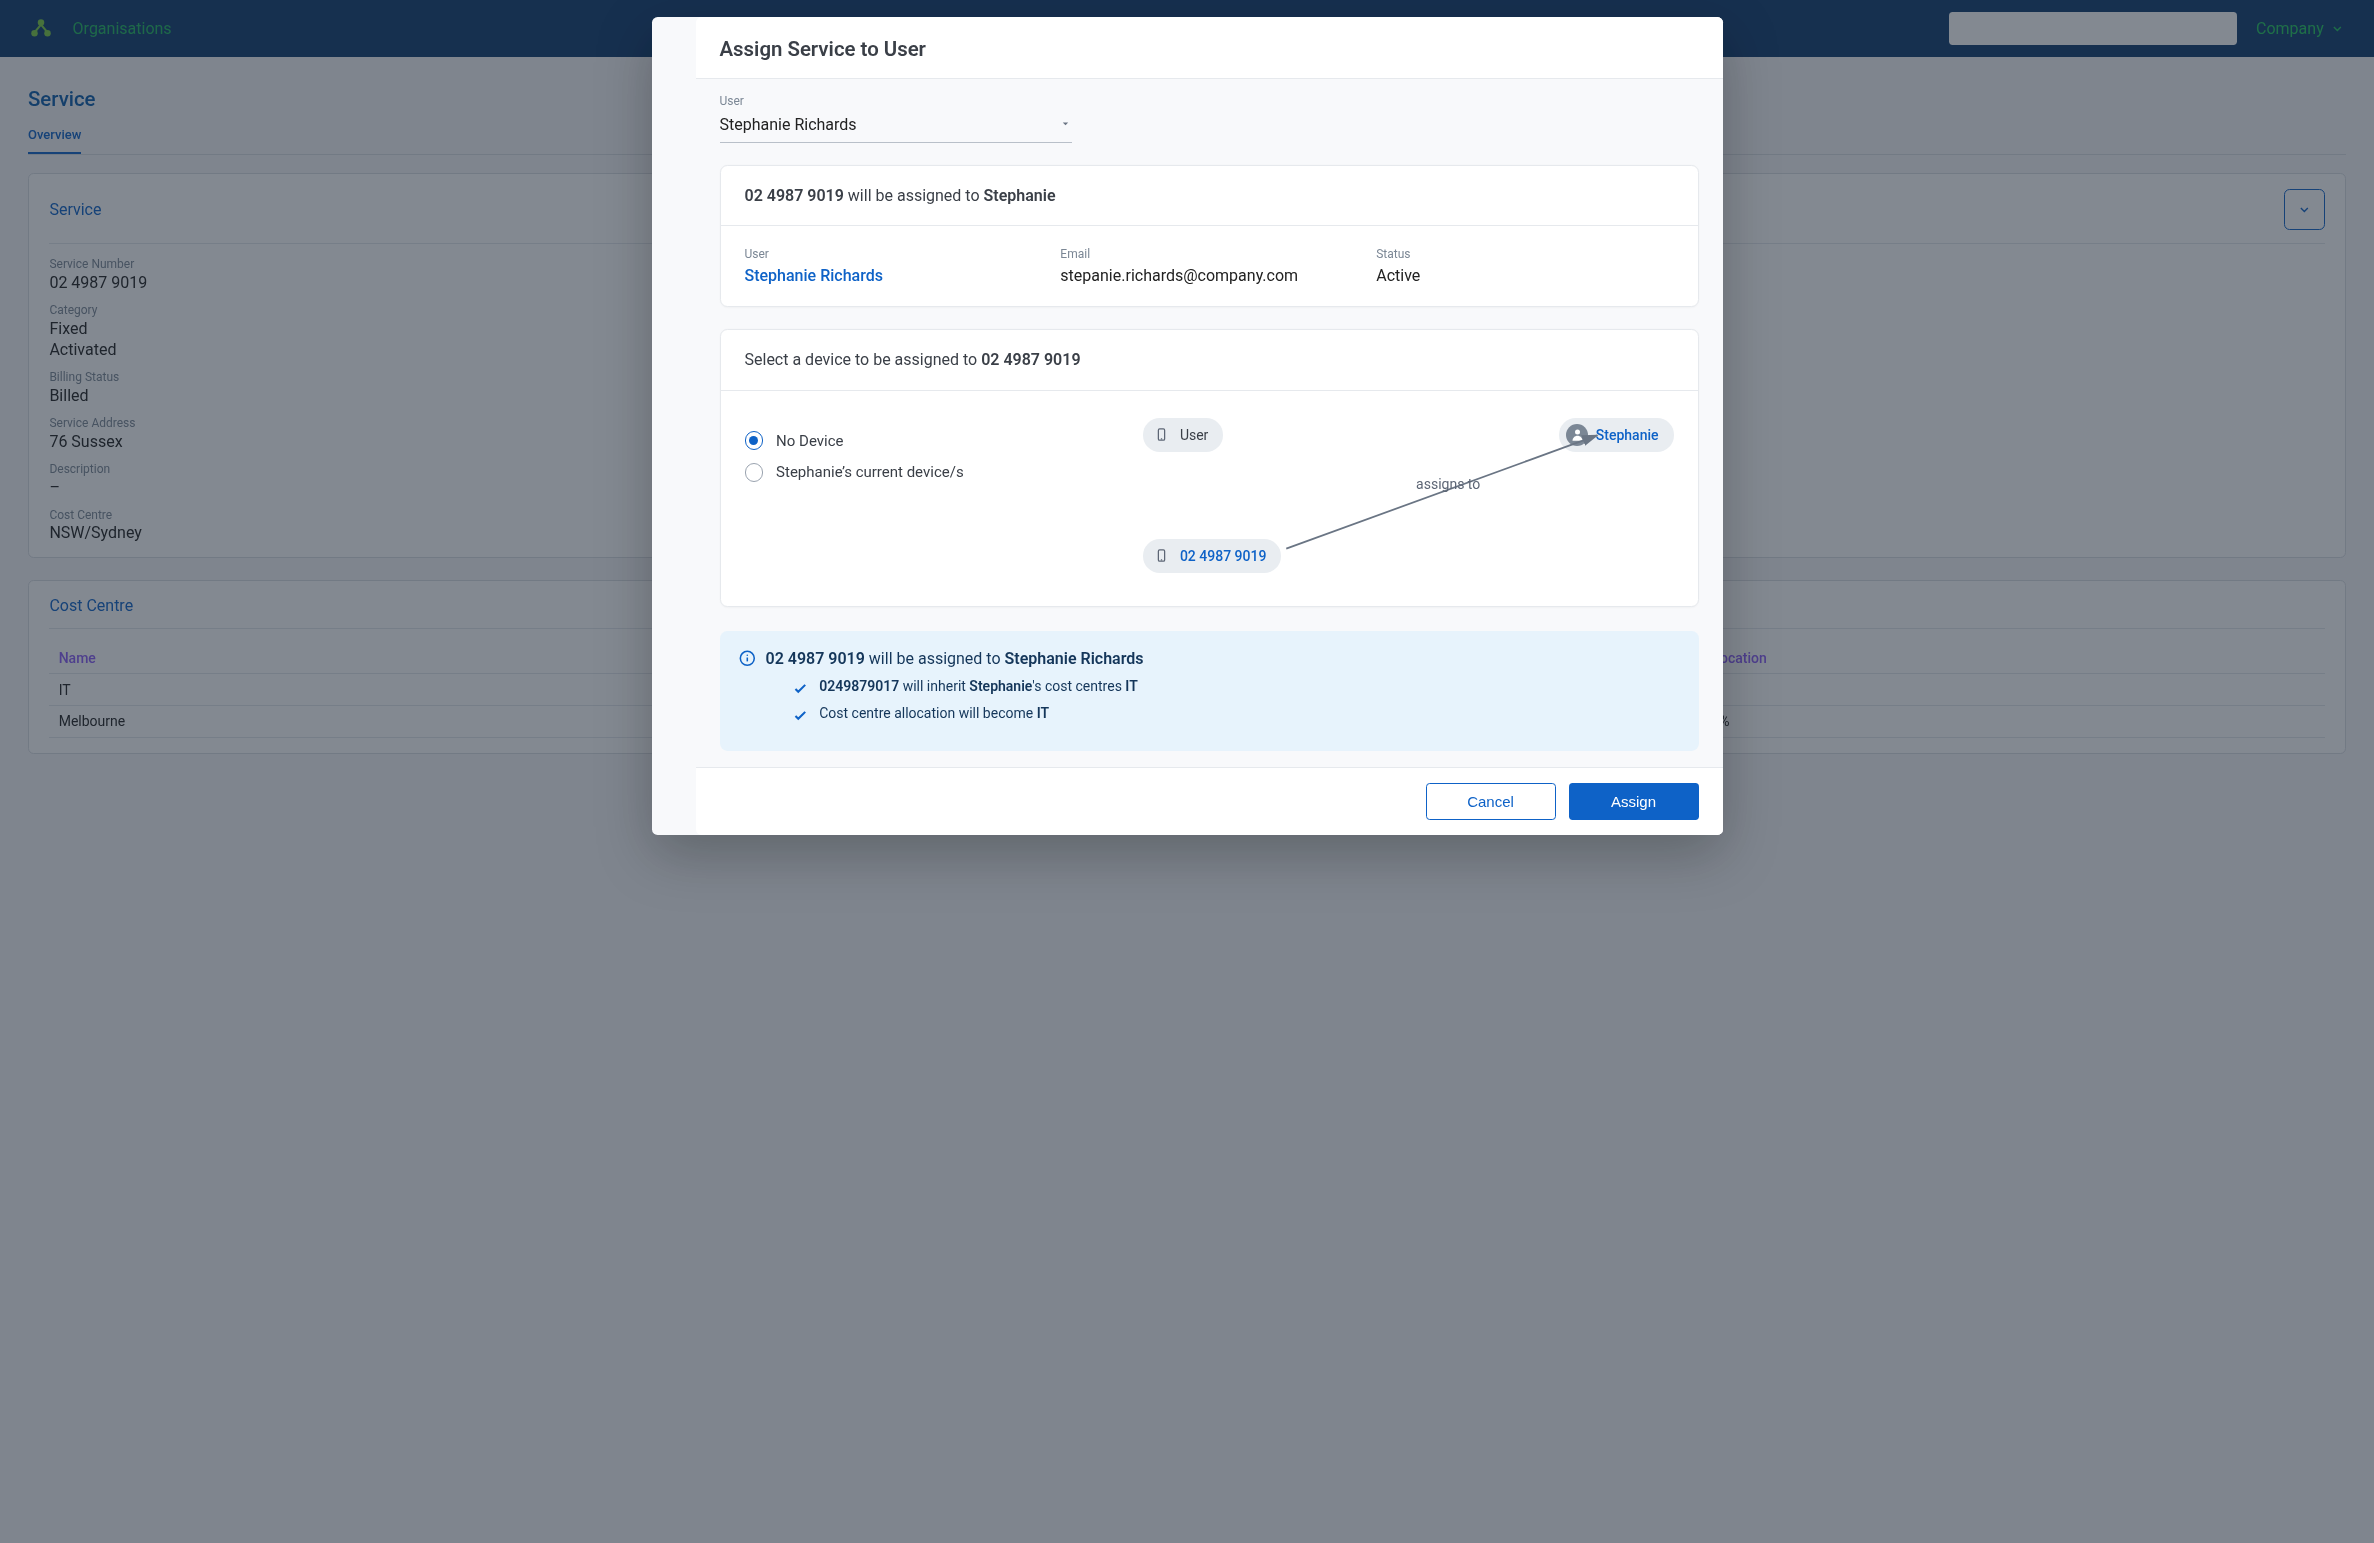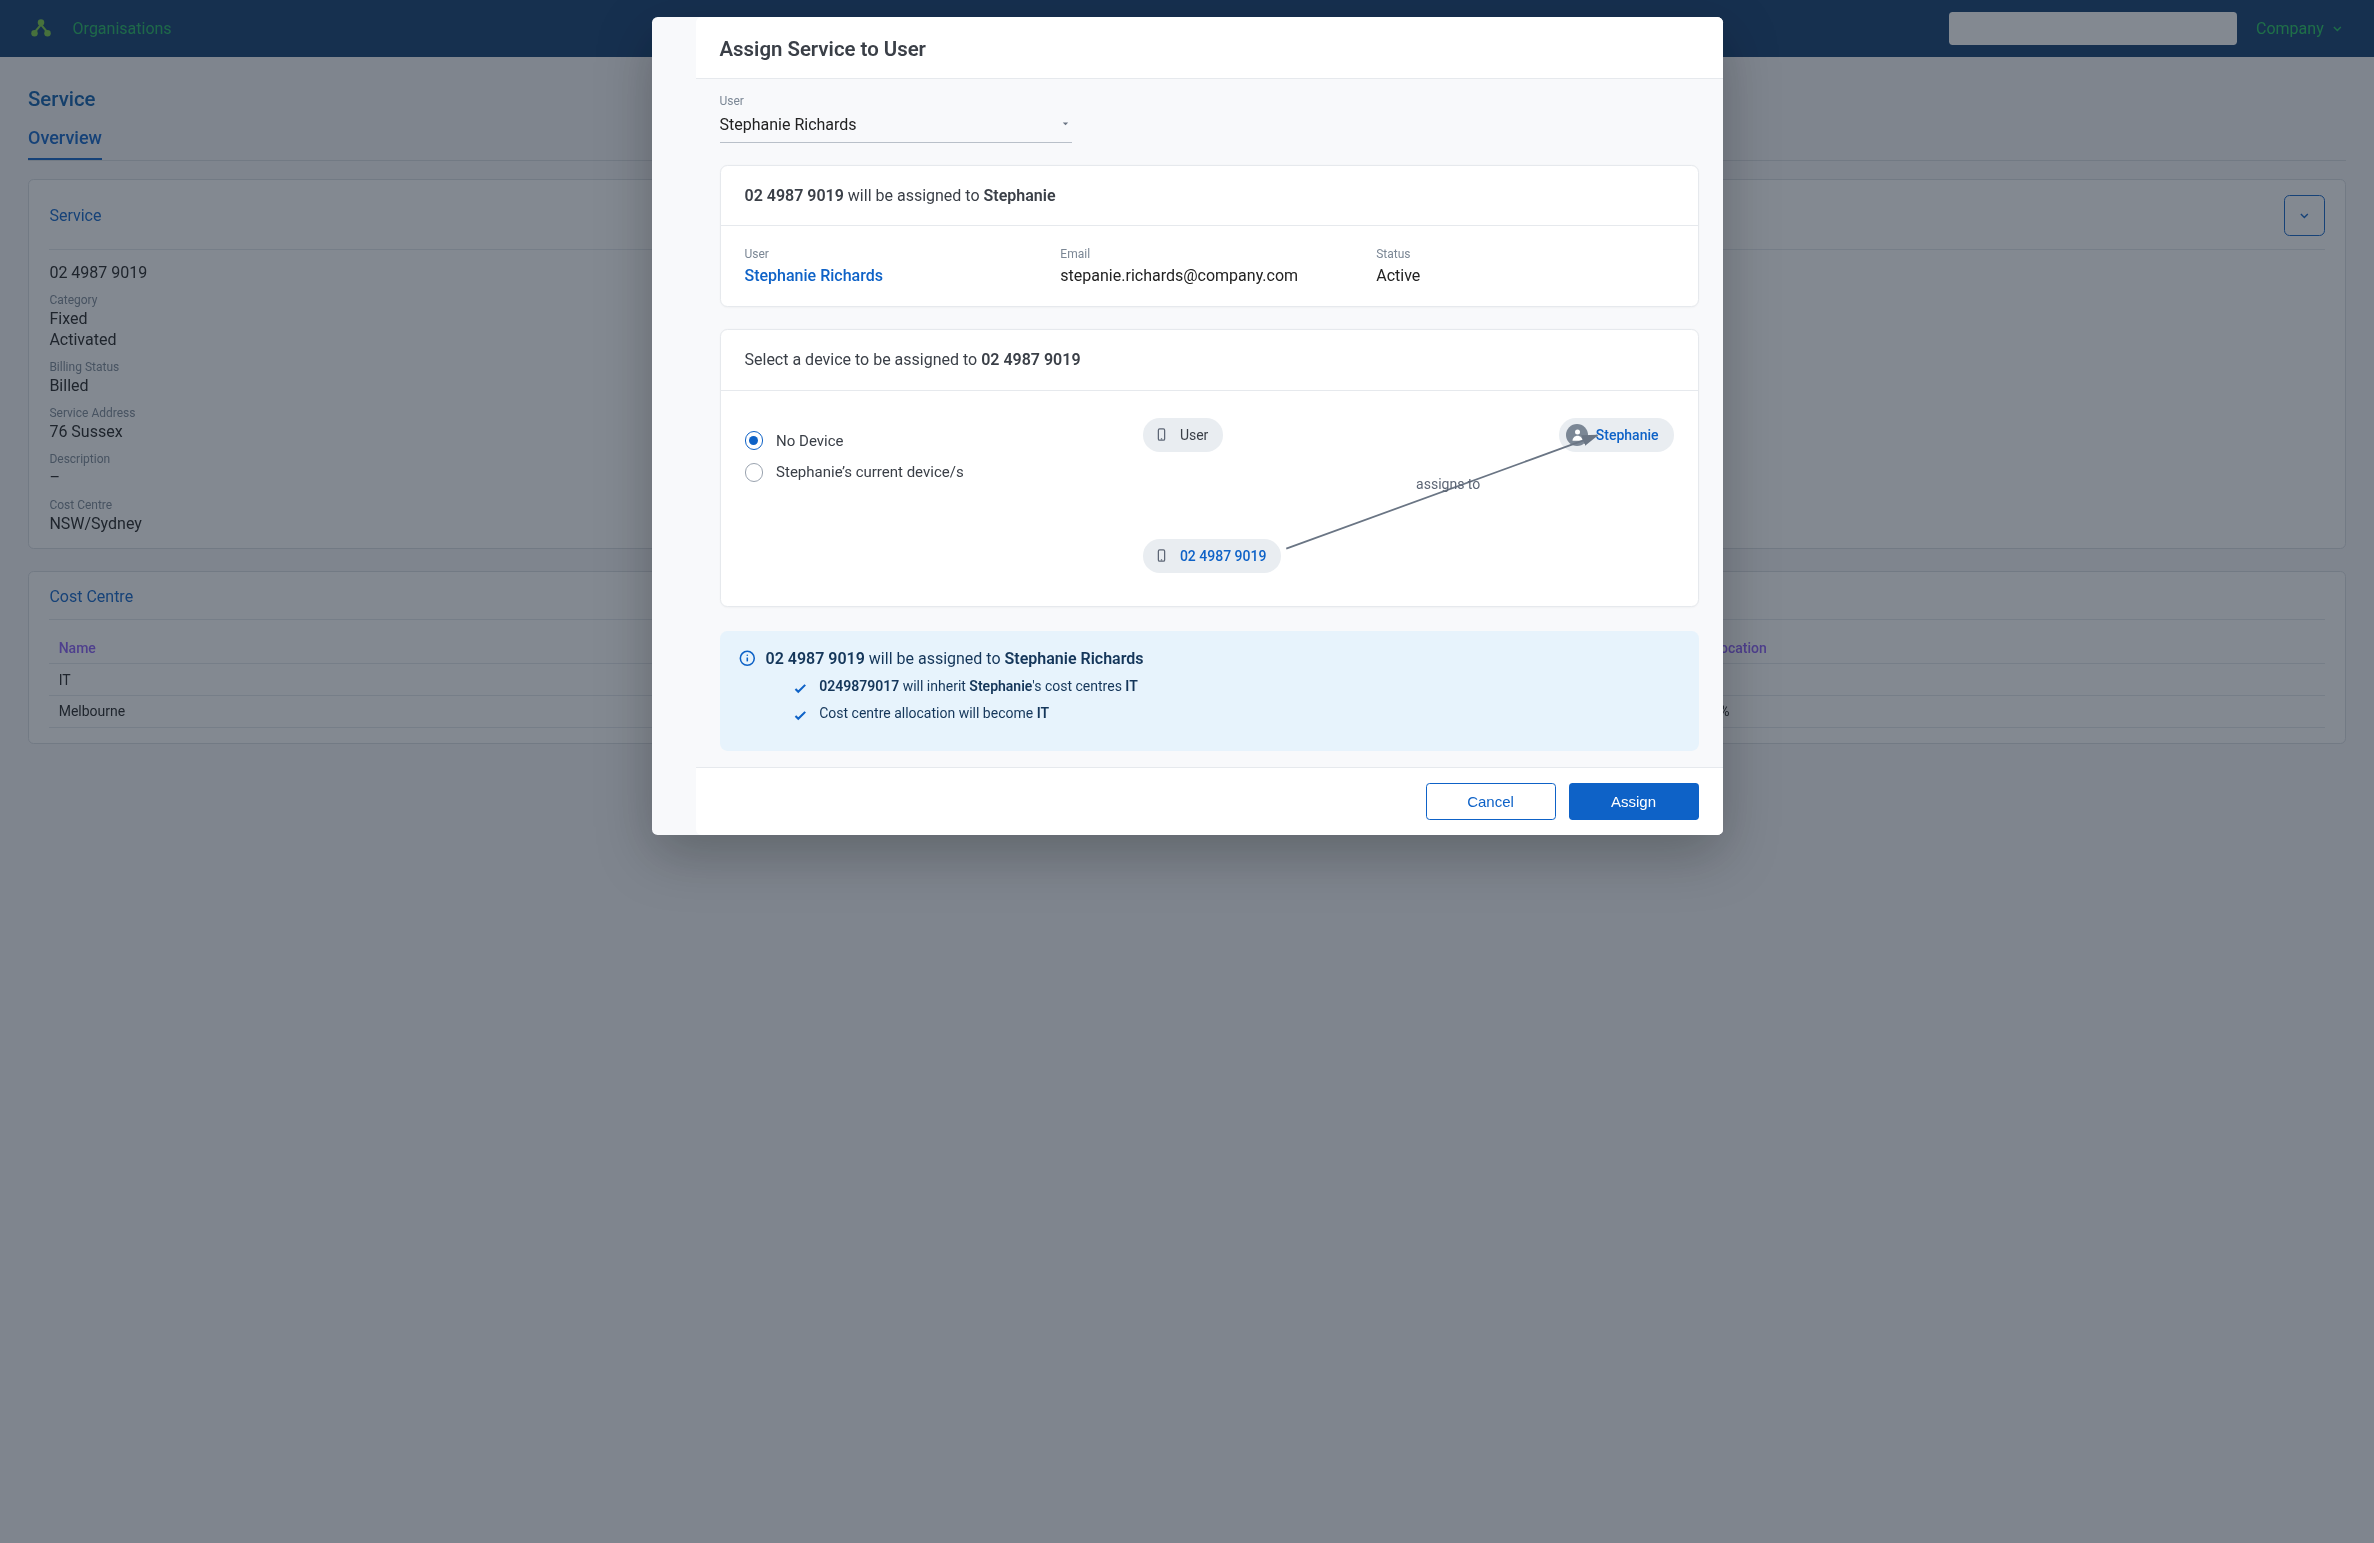--- a/index.html
+++ b/index.html
@@ -37,21 +37,21 @@
     font-weight: 500;
     font-size: 20.4px;
     margin: 11px 0 7.4px;
   }
   .bg-tabs {
     display: flex; gap: 22px; border-bottom: 0.9px solid #d9dde2;
     margin-bottom: 18.6px;
   }
   .bg-tabs .tab {
     padding: 9.3px 0;
-    font-size: 18px;
+    font-size: 13px;
     color: #5e6d82;
   }
   .bg-tabs .tab.active {
     color: #0e62c7;
     border-bottom: 2.8px solid #0e62c7;
     font-weight: 500;
   }
   .bg-panel {
     border: 0.9px solid #d9dde2;
     border-radius: 5.6px;
@@ -323,20 +323,21 @@
   <div class="bg-panel">
     <div class="panel-title">
       <span>Service</span>
       <span class="manage-btn">
         <svg class="svg-ic" viewBox="0 0 24 24">
             <path d="M7 10l5 5 5-5" fill="none" stroke="currentColor" stroke-width="2"></path>
           </svg>
       </span>
     </div>
 
+    <div class="bg-field-label">Service Number</div>
     <div class="bg-field-value">02 4987 9019</div>
 
     <div class="bg-field-label">Category</div>
     <div class="bg-field-value">Fixed</div>
 
     <div class="bg-field-value">Activated</div>
 
     <div class="bg-field-label">Billing Status</div>
     <div class="bg-field-value">Billed</div>
 

